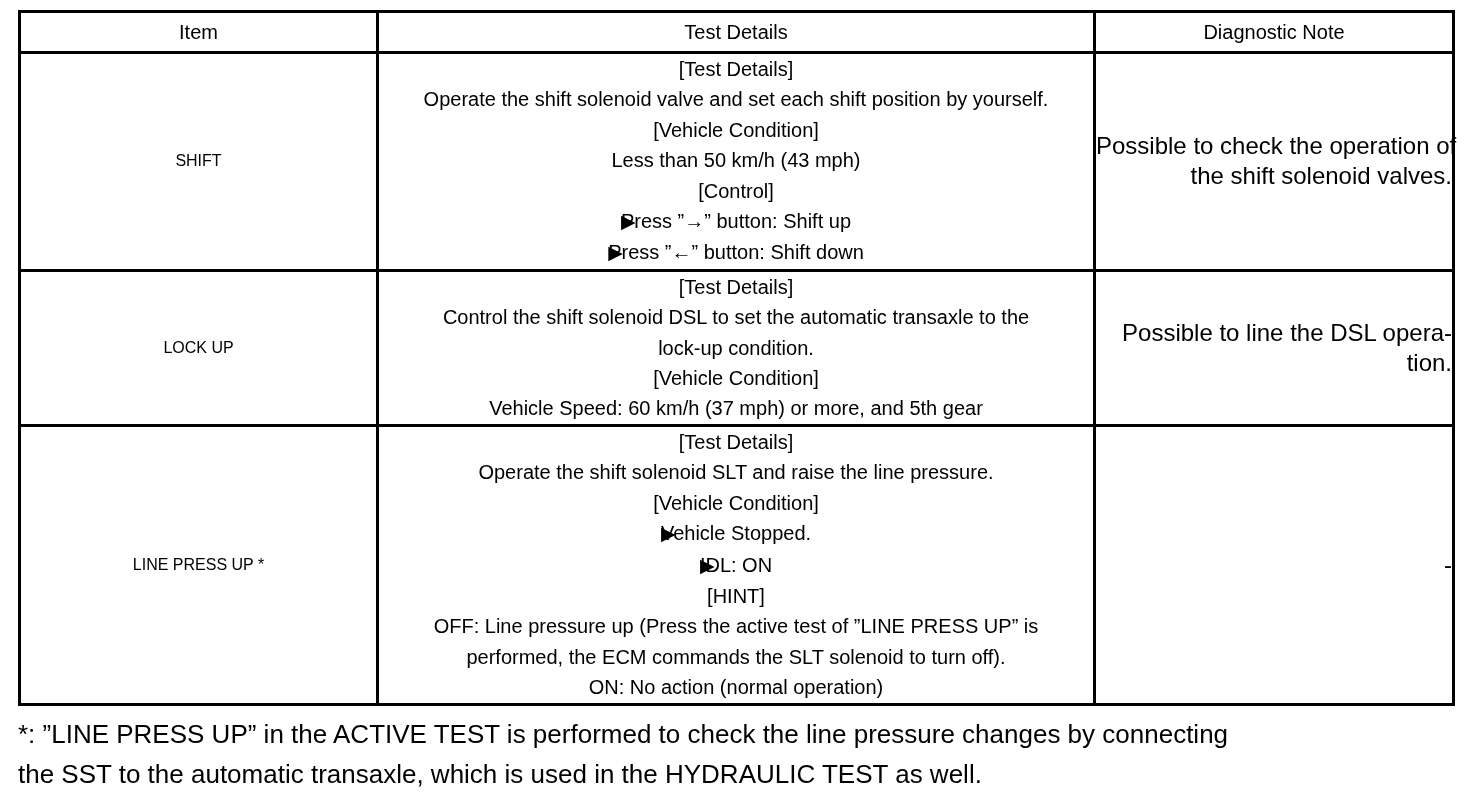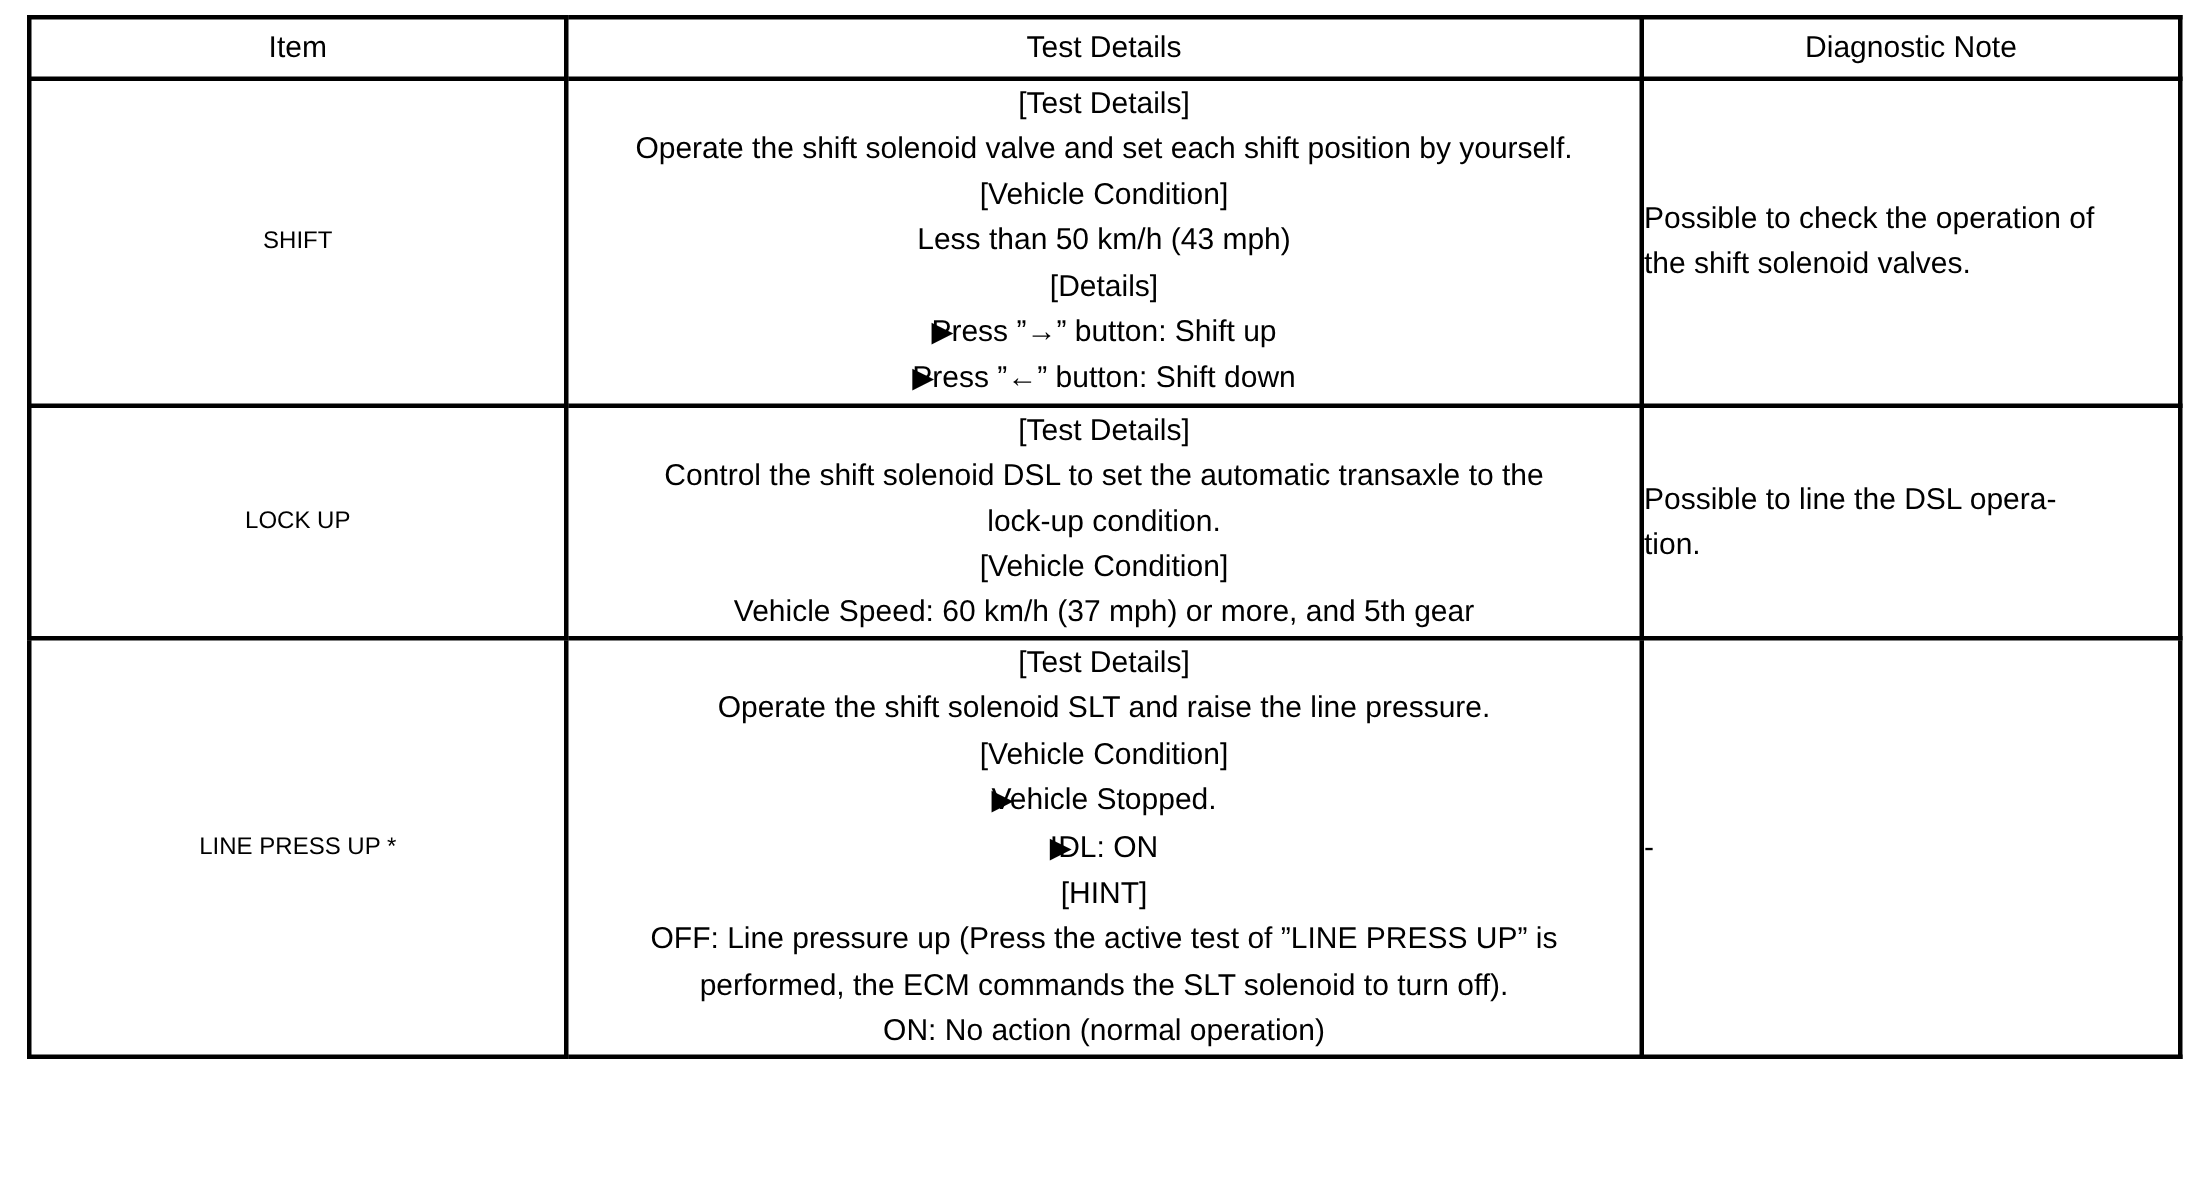--- a/index.html
+++ b/index.html
@@ -80,22 +80,22 @@
     display: inline-block;
     width: 0;
     overflow: visible;
     font-size: 19px;
     line-height: 30.4px;
     vertical-align: baseline;
   }
 
   
   .note-cell {
-    text-align: left;
-    font-size: 20px;
+    text-align: right;
+    font-size: 24px;
     line-height: 30px;
     padding: 4px 16px;
   }
   .note-line { white-space: pre; }
 
   
   .footnote {
     position: absolute;
     left: 18px;
     top: 714px;
@@ -127,21 +127,21 @@
     </thead>
     <tbody>
 
       <tr>
         <td class="item-cell">SHIFT</td>
         <td class="details-cell">
           <div class="detail-line">[Test Details]</div>
           <div class="detail-line">Operate the shift solenoid valve and set each shift position by yourself.</div>
           <div class="detail-line">[Vehicle Condition]</div>
           <div class="detail-line">Less than 50 km/h (43 mph)</div>
-          <div class="detail-line">[Details]</div>
+          <div class="detail-line">[Control]</div>
           <div class="detail-line bullet"><span class="bullet-mark">▶</span><span>Press ”→” button: Shift up</span></div>
           <div class="detail-line bullet"><span class="bullet-mark">▶</span><span>Press ”←” button: Shift down</span></div>
         </td>
         <td class="note-cell">
           <div class="note-line">Possible to check the operation of</div>
           <div class="note-line">the shift solenoid valves.</div>
         </td>
       </tr>
 
       <tr>
@@ -173,14 +173,18 @@
           <div class="detail-line">ON: No action (normal operation)</div>
         </td>
         <td class="note-cell">
           <div class="note-line">-</div>
         </td>
       </tr>
 
     </tbody>
   </table>
 
+  <div class="footnote">
+    <div class="footnote-line">*: ”LINE PRESS UP” in the ACTIVE TEST is performed to check the line pressure changes by connecting</div>
+    <div class="footnote-line">the SST to the automatic transaxle, which is used in the HYDRAULIC TEST as well.</div>
+  </div>
 
 </div>
 
 </body></html>

